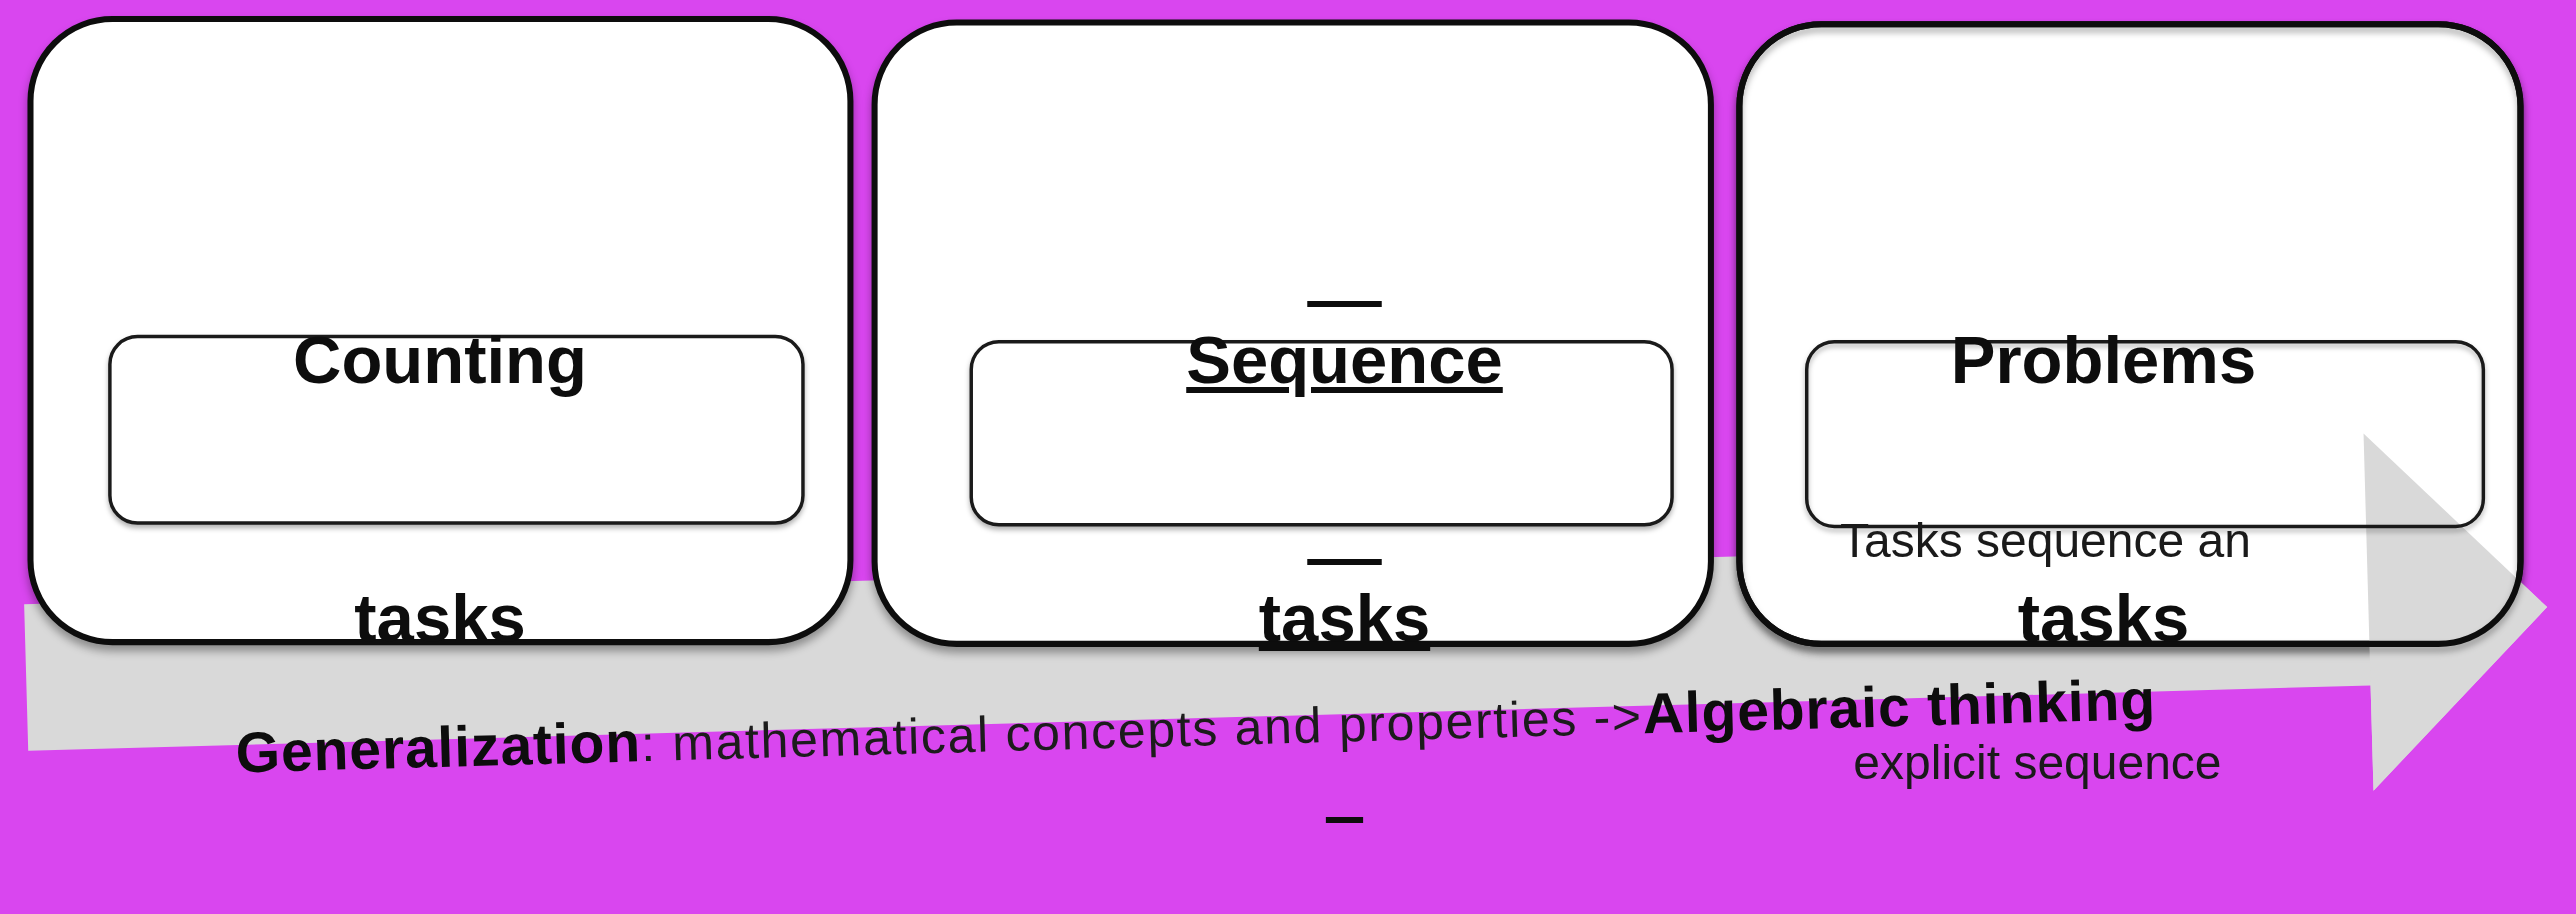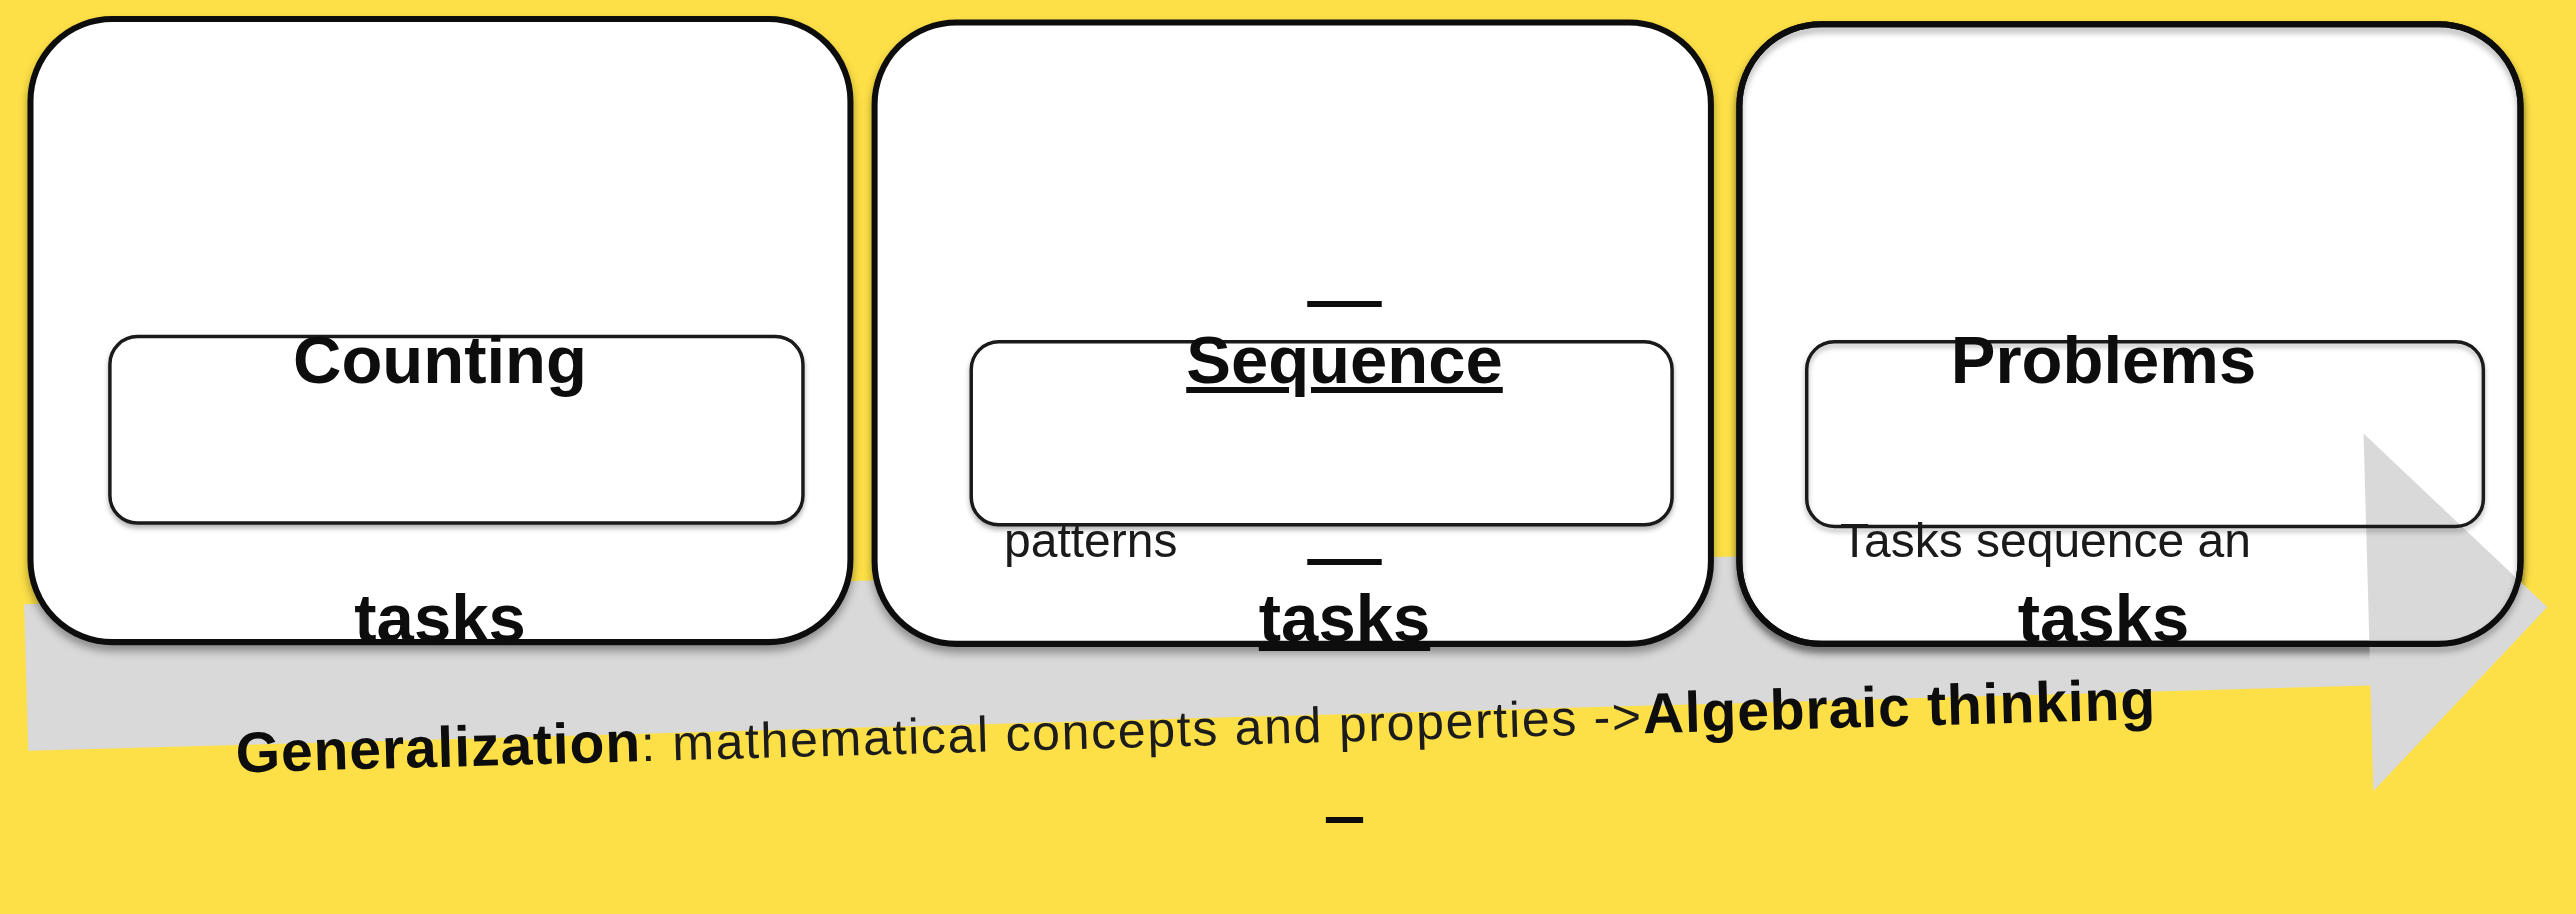--- a/index.html
+++ b/index.html
@@ -1,20 +1,20 @@
 <!DOCTYPE html>
 <html style="font-size:14px"><head>
 <meta charset="utf-8">
 <style>
   html, body { margin: 0; padding: 0; background: #ffffff; }
   .canvas {
     position: relative;
     width: 2576px;
     height: 914px;
-    background: #fde047;
+    background: #d946ef;
     overflow: hidden;
     font-family: "Liberation Sans", sans-serif;
     color: #111111;
   }
   svg.shapes { position: absolute; left: 0; top: 0; }
 
   .box-rect {
     fill: #ffffff;
     stroke: #0d0d0d;
     stroke-width: 7;
@@ -121,24 +121,24 @@
     <span class="tline">tasks</span>
   </div>
   <div class="box-title col3-title">
     <span class="tline">Problems</span>
     <span class="tline">tasks</span>
   </div>
 
   <div class="box-detail col1-detail">
   </div>
   <div class="box-detail col2-detail">
-    <span class="dline">patterns</span>
   </div>
   <div class="box-detail col3-detail">
     <span class="dline">Tasks sequence an</span>
+    <span class="dline"> explicit sequence</span>
   </div>
 
   <div class="arrow-label">
     <span class="seg-bold">Generalization</span><span class="seg-reg">: mathematical concepts and properties -&gt;</span><span class="seg-bold">Algebraic thinking</span>
   </div>
 
 </div>
 
 
 </body></html>

